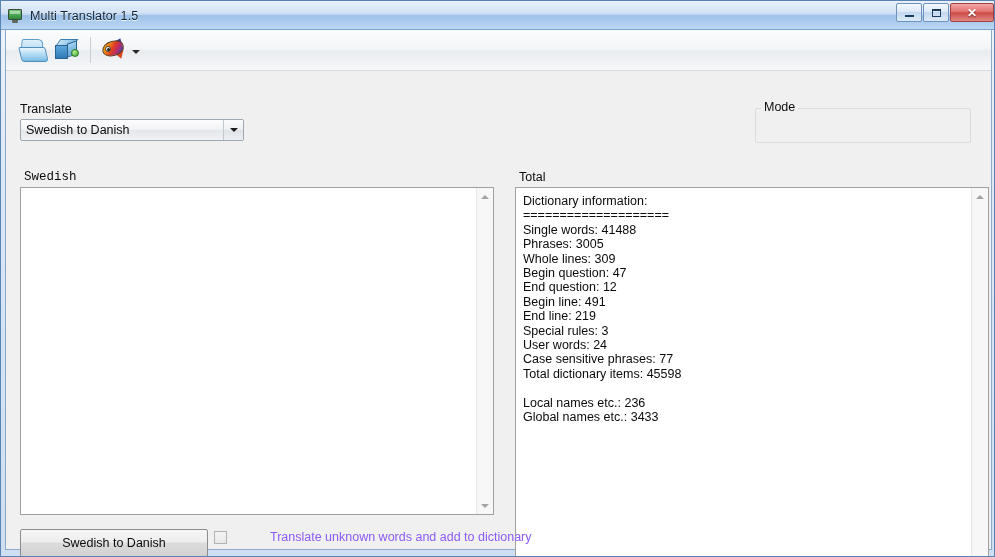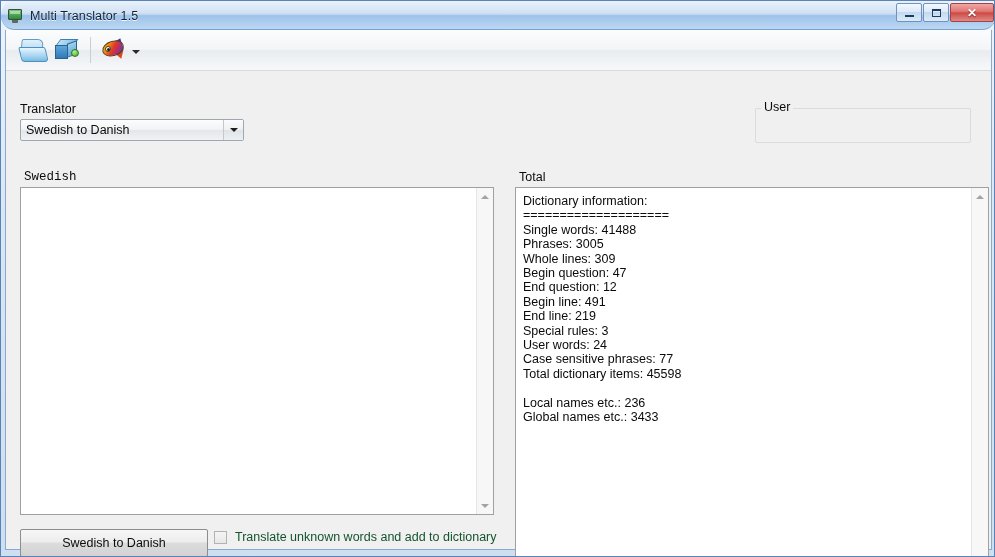--- a/index.html
+++ b/index.html
@@ -25,21 +25,20 @@
   
   #titlebar {
     position: absolute;
     left: 0; top: 0;
     width: 995px;
     height: 29px;
     background: linear-gradient(to bottom,
         #e9f1fb 0%, #d2e2f4 42%, #b8d2ef 50%, #9ec2ea 52%, #bcd8f2 100%);
     border-bottom: 1px solid #7ba2cf;
     box-sizing: border-box;
-    border-radius: 14px;
   }
   #titlebar-inner {
     position: absolute;
     left: 3px; top: 2px; right: 3px; bottom: 0;
     display: flex;
     align-items: center;
   }
   .title-icon {
     width: 16px; height: 16px;
     margin-left: 4px;
@@ -403,21 +402,21 @@
     align-items: center;
   }
   .checkbox-box {
     width: 13px; height: 13px;
     box-sizing: border-box;
     border: 1px solid #b2b2b2;
     background: linear-gradient(to bottom, #f4f4f4, #e8e8e8);
     margin-right: 8px;
     flex: 0 0 auto;
   }
-  #translate-checkbox-label { font-size: 12.5px; color: #14532d; }
+  #translate-checkbox-label { font-size: 12.5px; color: #8b5cf6; margin-left: 35px; }
 </style>
 </head>
 <body>
 
 <div id="app-window">
 
   <div id="titlebar">
     <div id="titlebar-inner">
       <div class="title-icon">
         <div class="monitor"></div>
@@ -460,34 +459,34 @@
         <div class="ico-fish">
           <div class="tailtop"></div>
           <div class="tailbot"></div>
           <div class="body"></div>
           <div class="eye"></div>
         </div>
       </div>
       <div class="tb-caret"></div>
     </div>
 
-    <div class="ui-label" id="dictionary-label">Translator</div>
+    <div class="ui-label" id="dictionary-label">Translate</div>
 
     <div id="dictionary-combo">
       <div class="combo-text">Swedish to Danish</div>
       <div class="combo-arrow-box">
         <div class="combo-arrow"></div>
       </div>
     </div>
 
     <div id="mode-group">
       
       
     </div>
-    <div id="mode-group-title">User</div>
+    <div id="mode-group-title">Mode</div>
 
     <div class="ui-label" id="source-label">Swedish</div>
     <div class="ui-label" id="target-label">Total</div>
 
     <div class="text-panel" id="source-panel">
       <div class="text-content"></div>
       <div class="vscroll">
         <div class="arrow up">
           <div class="tri-up"></div>
         </div>

